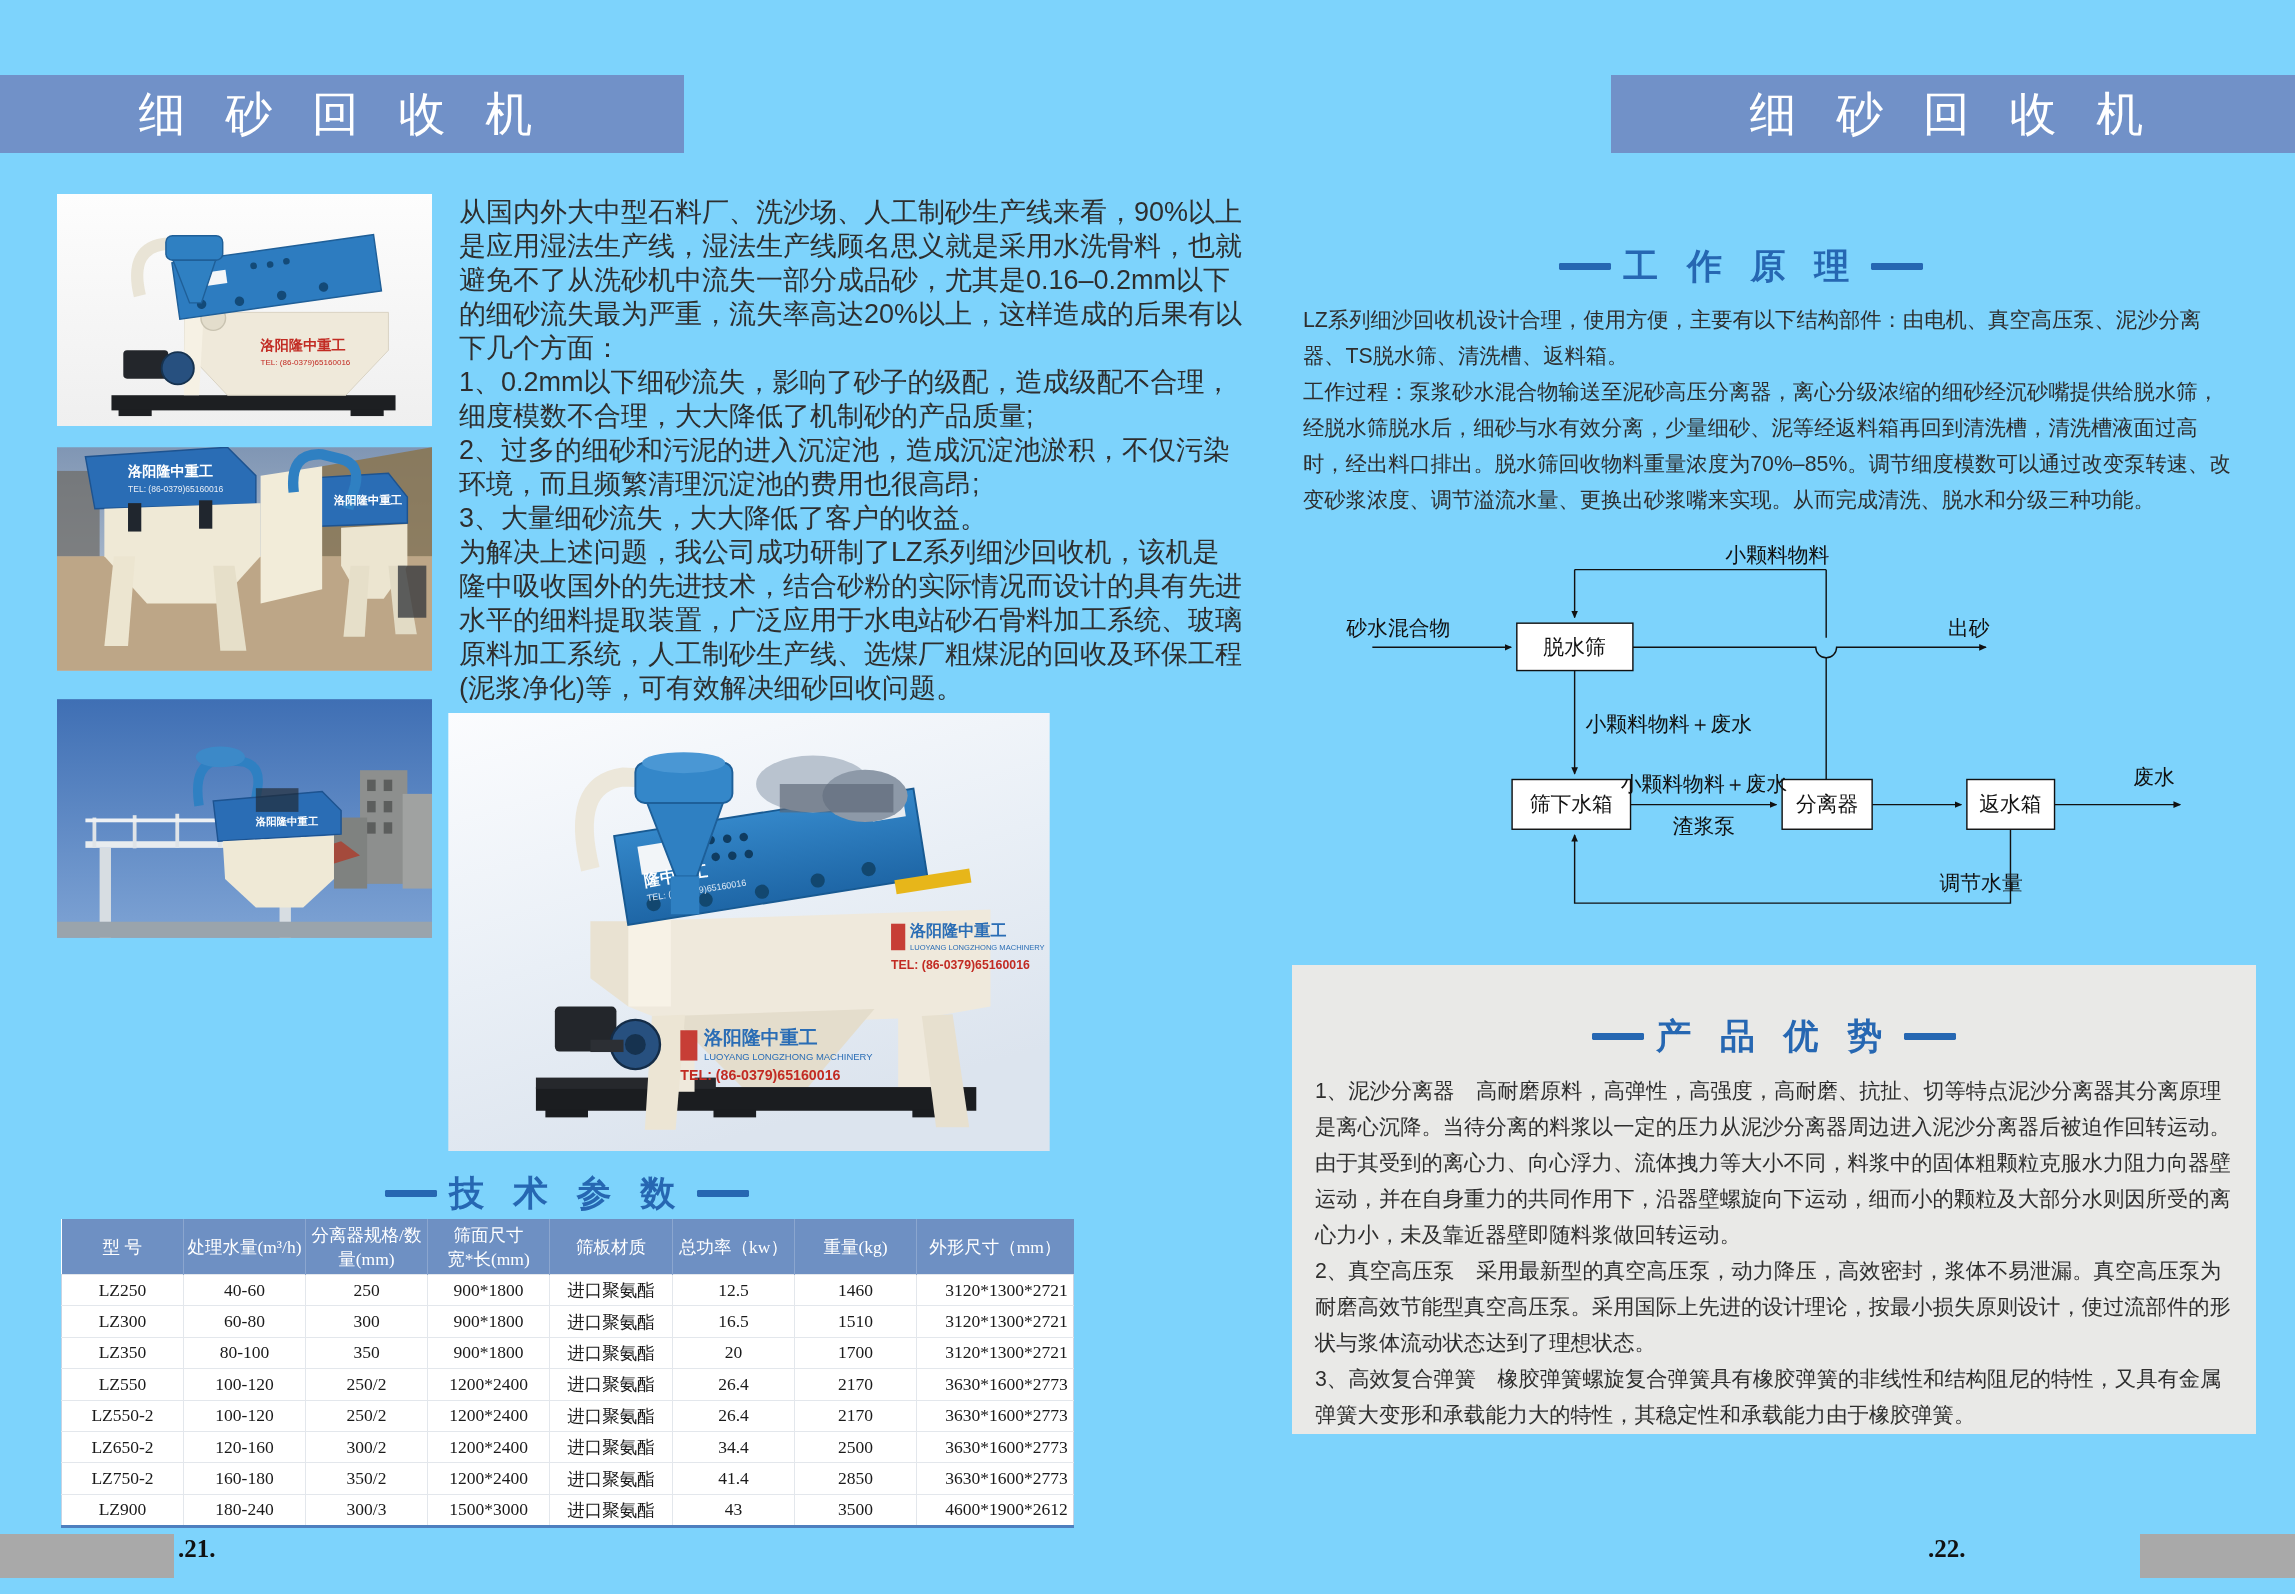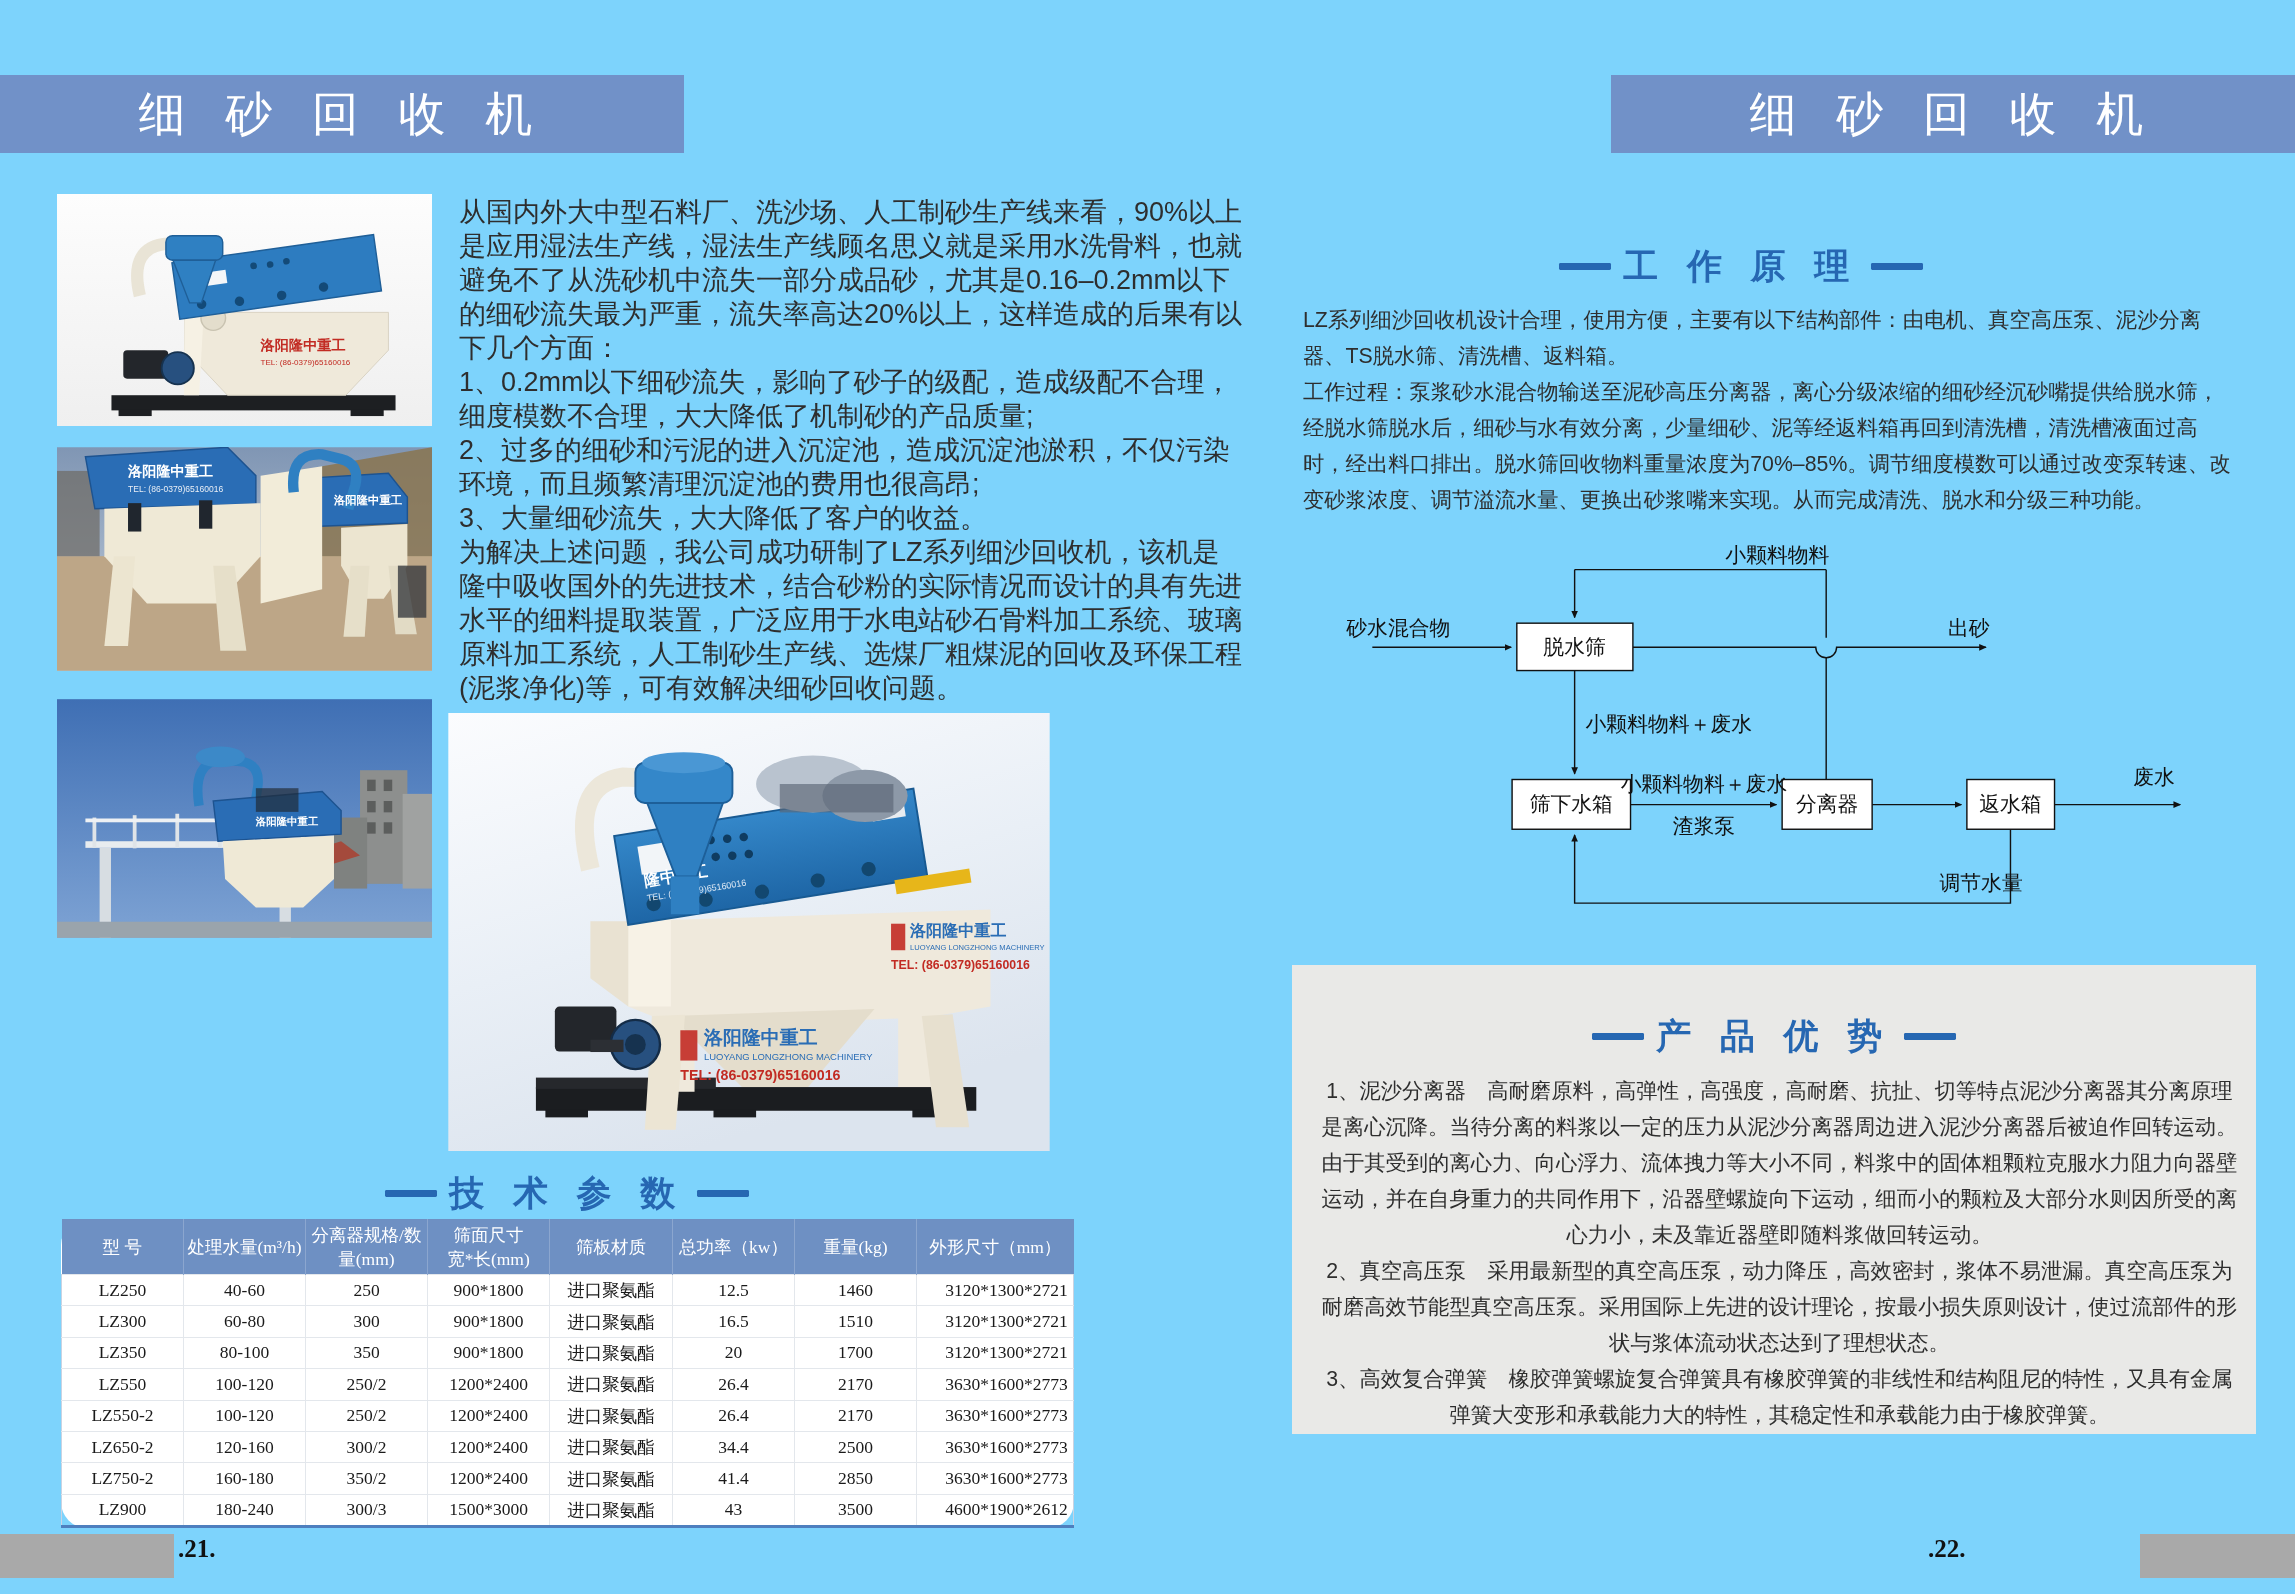--- a/index.html
+++ b/index.html
@@ -24,37 +24,37 @@
   .intro .pline{height:34px;line-height:34px;font-size:27px;color:#2e2e2e;white-space:nowrap;}
 
   
   .photo{position:absolute;left:57px;width:375px;overflow:hidden;}
   .photo svg{display:block;}
   .bigphoto{position:absolute;left:448px;top:713px;width:602px;height:438px;overflow:hidden;}
 
   
   table.spec{position:absolute;left:61px;top:1219px;width:1012px;border-collapse:collapse;
              table-layout:fixed;border-bottom:3.3px solid #4E7FBE;background:#fff;
-             font-family:"Liberation Serif", serif;border-radius:26px;}
+             font-family:"Liberation Serif", serif;}
   table.spec th{background:#6E90C3;color:#ffffff;font-weight:normal;font-size:17.5px;
                 height:53px;vertical-align:middle;text-align:center;white-space:pre-line;
                 border-right:0.9px solid #8BA6CF;}
   table.spec th:last-child{border-right:none;}
   table.spec td{height:28.4px;text-align:center;vertical-align:middle;font-size:17.5px;color:#1a1a1a;
                 border:0.9px solid #E3E7EC;white-space:nowrap;}
   table.spec tr td:first-child{border-left:0.9px solid #C9D3E2;}
   table.spec tr td:last-child{border-right:0.9px solid #C9D3E2;padding-left:24px;}
 
   
   .principle-body{position:absolute;left:1303px;top:302px;width:953px;}
   .principle-body .pline{height:36px;line-height:36px;font-size:21.3px;color:#2e2e2e;white-space:nowrap;}
 
   .graybox{position:absolute;left:1292px;top:965px;width:964px;height:469px;background:#E9E9E7;}
   .adv-body{position:absolute;left:23px;top:108px;width:929px;}
-  .adv-body .pline{height:36px;line-height:36px;font-size:21.3px;color:#2e2e2e;white-space:nowrap;text-align:center;}
+  .adv-body .pline{height:36px;line-height:36px;font-size:21.3px;color:#2e2e2e;white-space:nowrap;}
 
   
   .diagram{position:absolute;left:1327px;top:545px;width:969px;height:379px;}
   .diagram text{font-family:"Liberation Serif", serif;font-size:44px;fill:#111;}
 
   
   .footbar{position:absolute;top:1534px;height:44px;background:#A9A9A9;}
   .footbar-left{left:0;width:174px;}
   .footbar-right{left:2140px;width:155px;}
   .pagenum{position:absolute;top:1535px;font-family:"Liberation Serif", serif;

